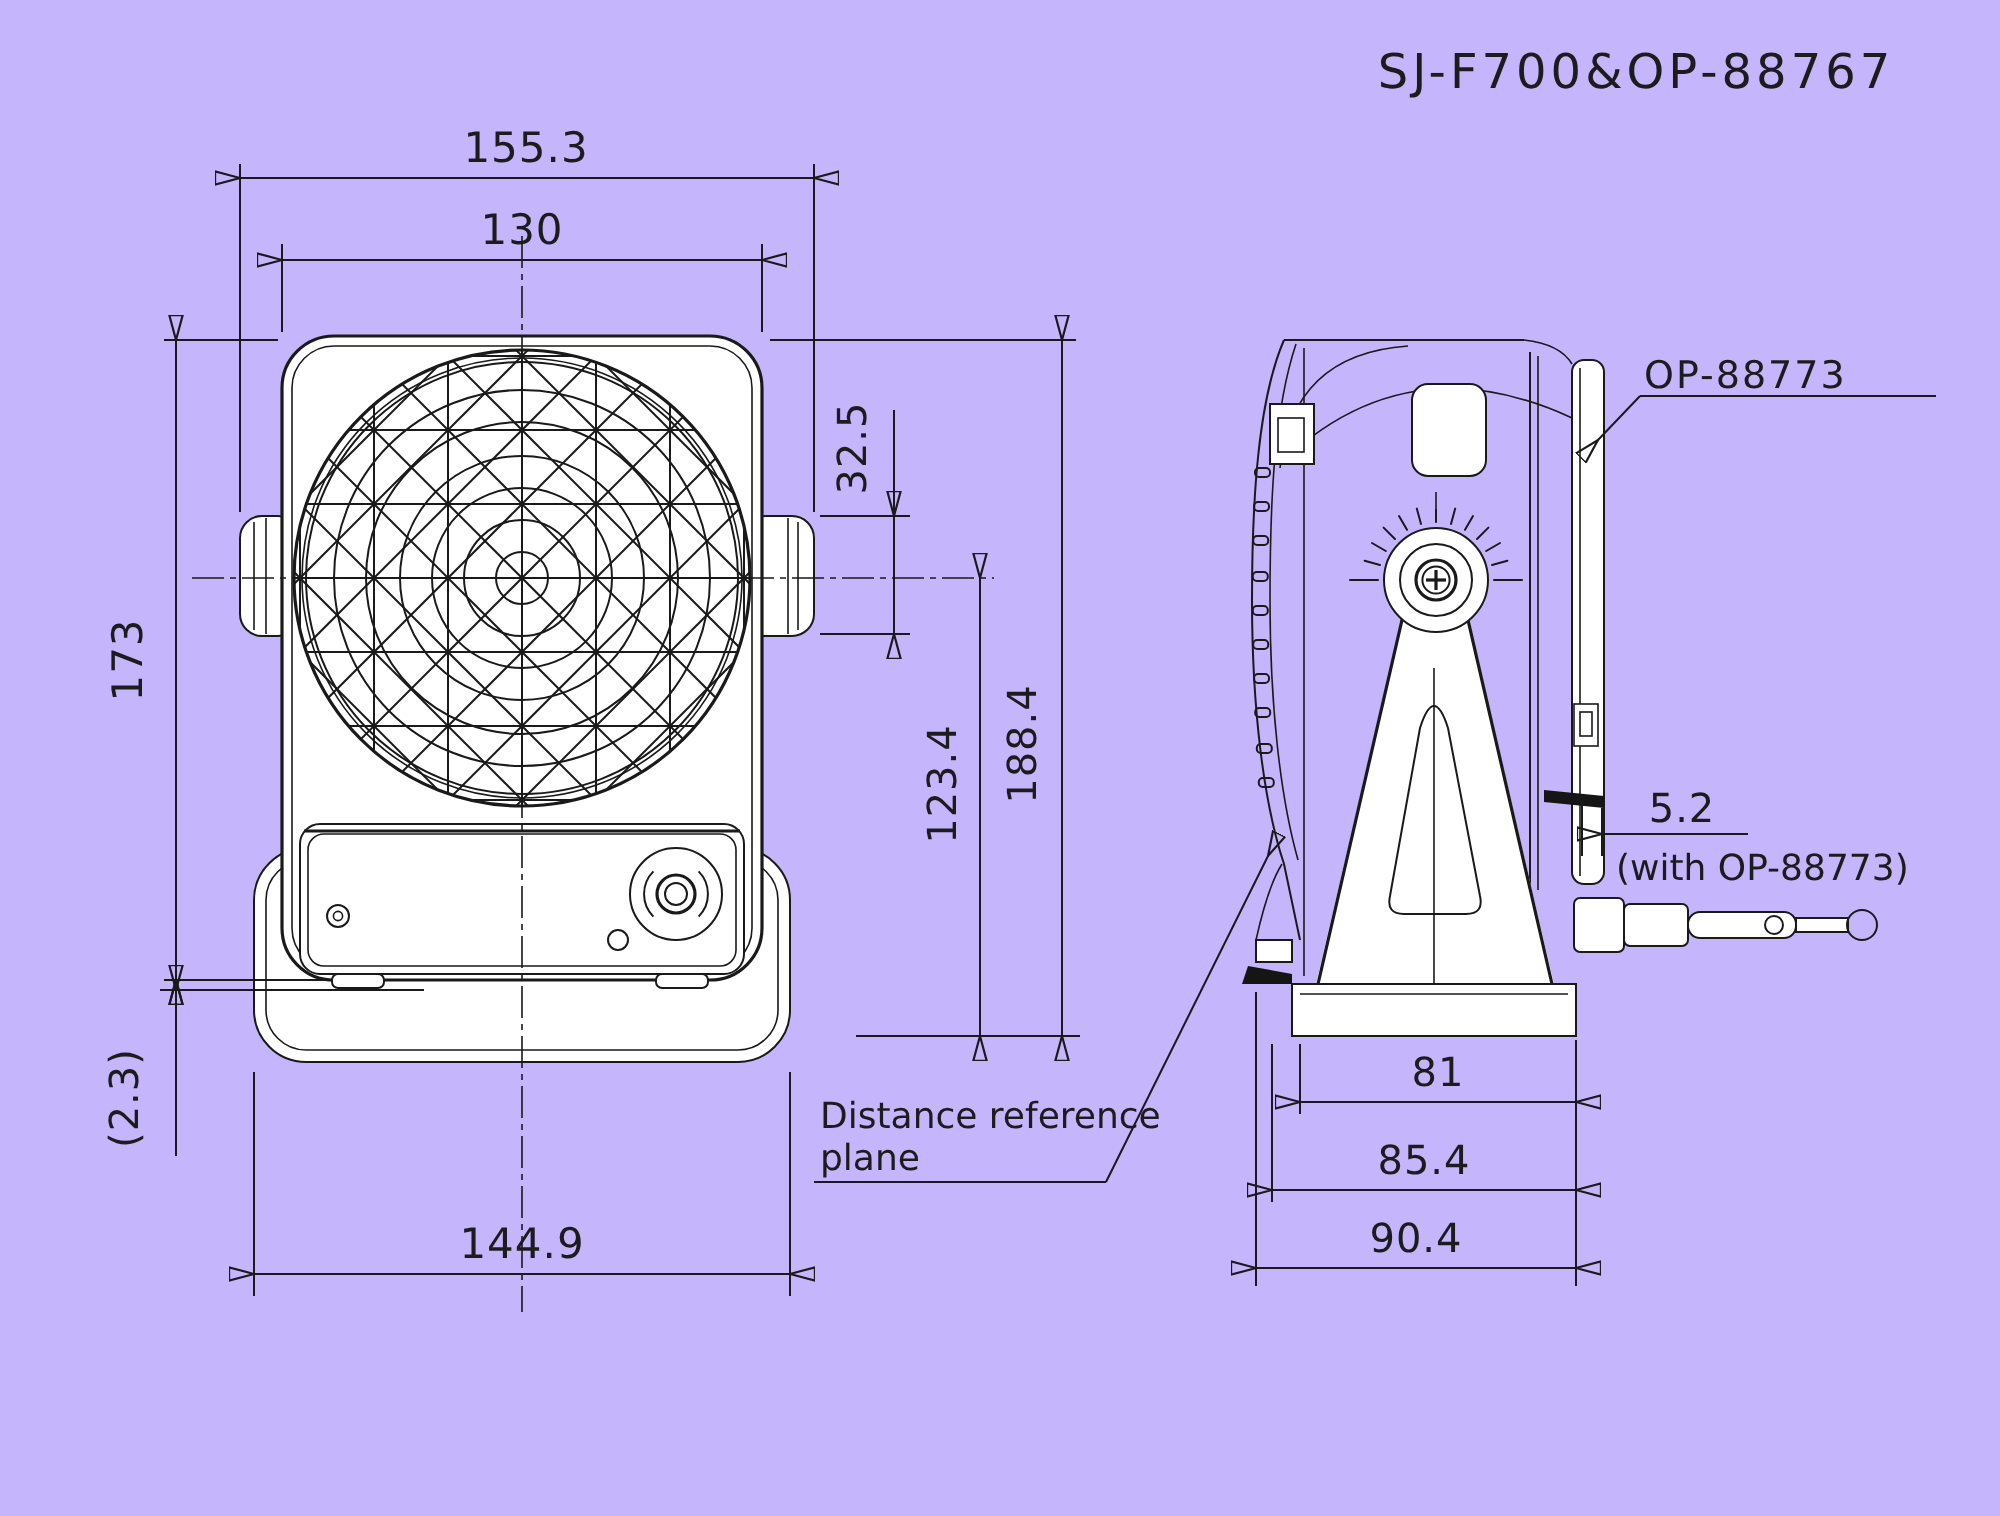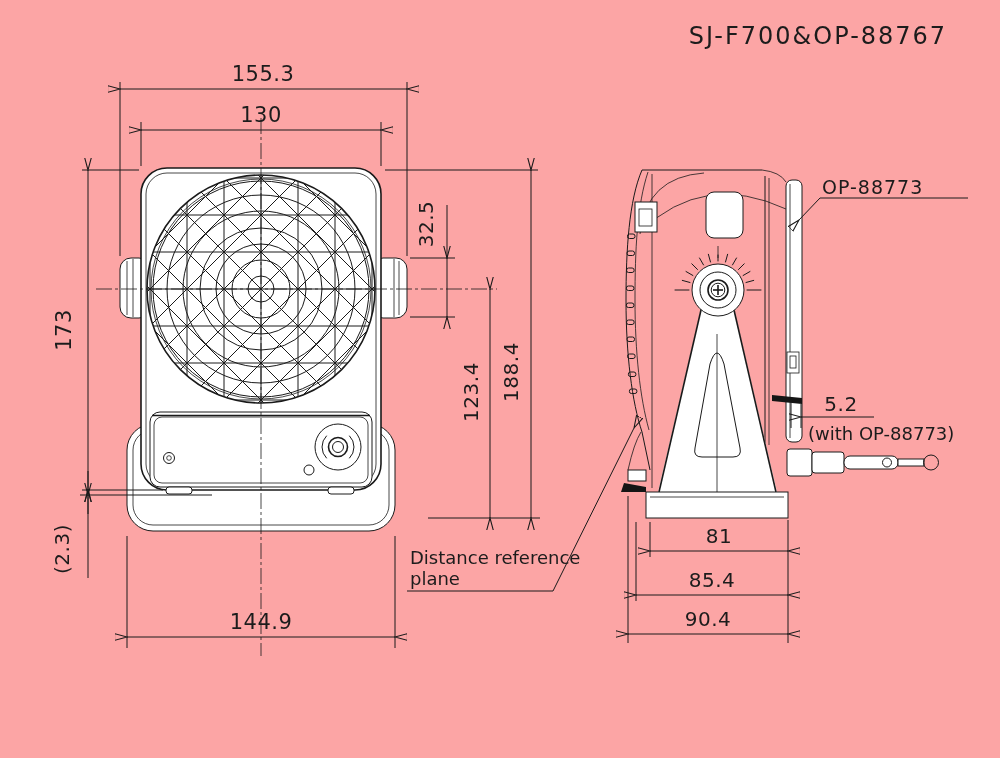--- a/index.html
+++ b/index.html
@@ -1,16 +1,16 @@
 <!DOCTYPE html>
 <html><head>
 <meta charset="utf-8">
 <style>
   html,body{margin:0;padding:0;background:#fff;}
-  #stage{position:relative;width:1000px;height:758px;background:#fca5a5;overflow:hidden;}
+  #stage{position:relative;width:1000px;height:758px;background:#c4b5fd;overflow:hidden;}
   svg{display:block;}
   svg *{stroke:#1a1a1a;fill:none;stroke-width:1;}
   .thin{stroke-width:.8;}
   .med{stroke-width:1.6;}
   .thick{stroke-width:4;stroke-linecap:butt;}
   .tick{stroke-width:3;stroke-linecap:round;}
   .dim{stroke-width:1;}
   .white{fill:#ffffff;}
   .dark{fill:#151515;stroke:none;}
   .noline{stroke:none;}

